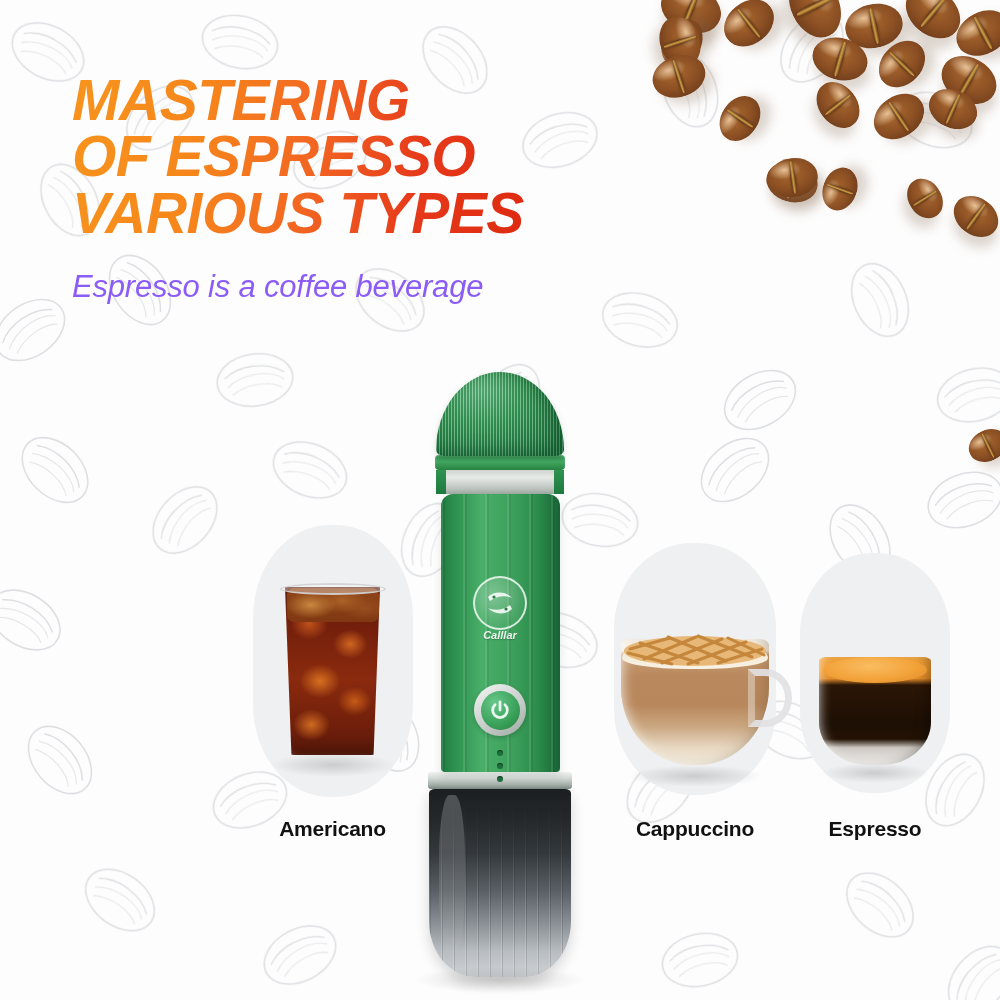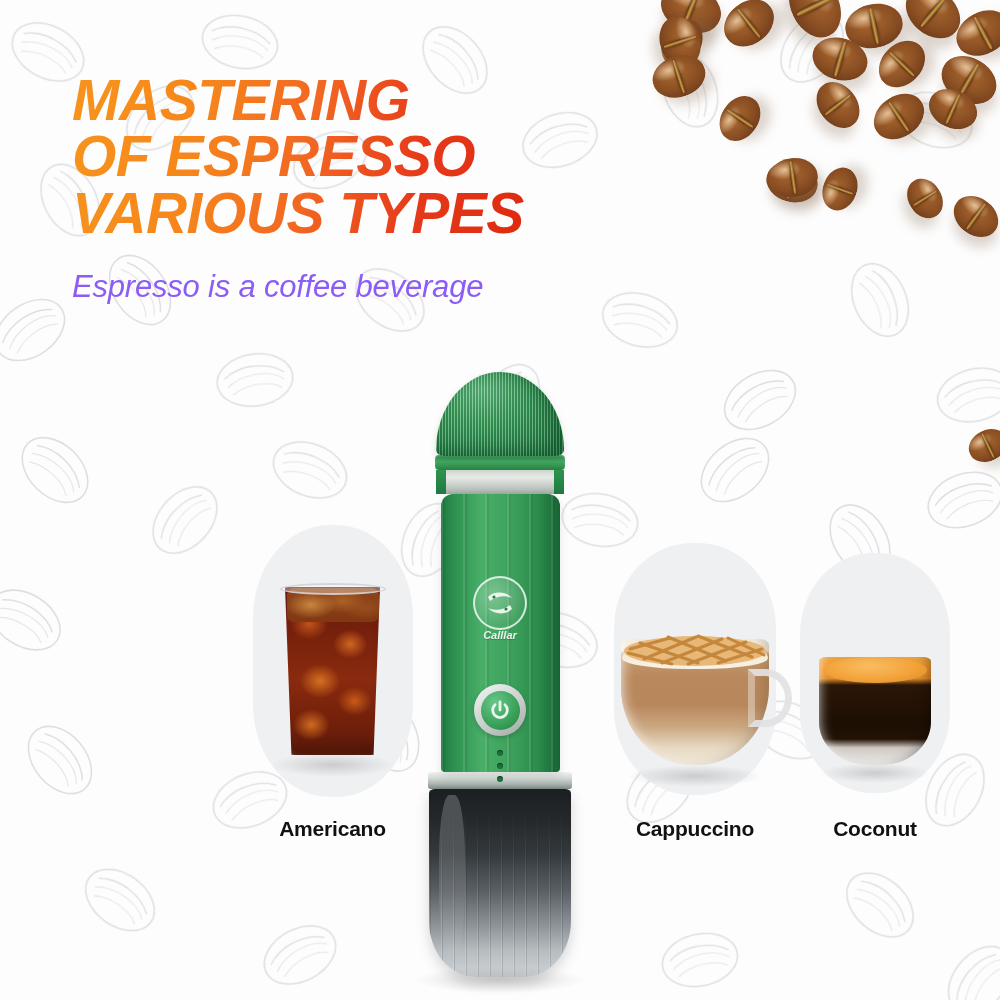--- a/index.html
+++ b/index.html
@@ -457,21 +457,21 @@
       <div class="drink-label" style="top:292px;">Cappuccino</div>
     </div>
 
     <div class="drink-slot" style="left:790px;top:525px;width:170px;height:360px;">
       <div class="capsule" style="top:28px;width:150px;height:240px;"></div>
       <div class="glass-shadow" style="top:238px;width:110px;height:20px;"></div>
       <div class="glass" style="top:130px;width:116px;height:114px;">
         <div class="es-glass" style="position:absolute;left:50%;transform:translateX(-50%);top:2px;"></div>
         <div class="es-crema"></div>
       </div>
-      <div class="drink-label" style="top:292px;">Coconut</div>
+      <div class="drink-label" style="top:292px;">Espresso</div>
     </div>
   </div>
 
   <div class="machine">
     <div class="mc-cap"></div>
     <div class="mc-collar"></div>
     <div class="mc-neck"></div>
     <div class="mc-body">
       <div class="mc-logo">
         <svg width="40" height="40" viewBox="0 0 40 40" aria-hidden="true">

